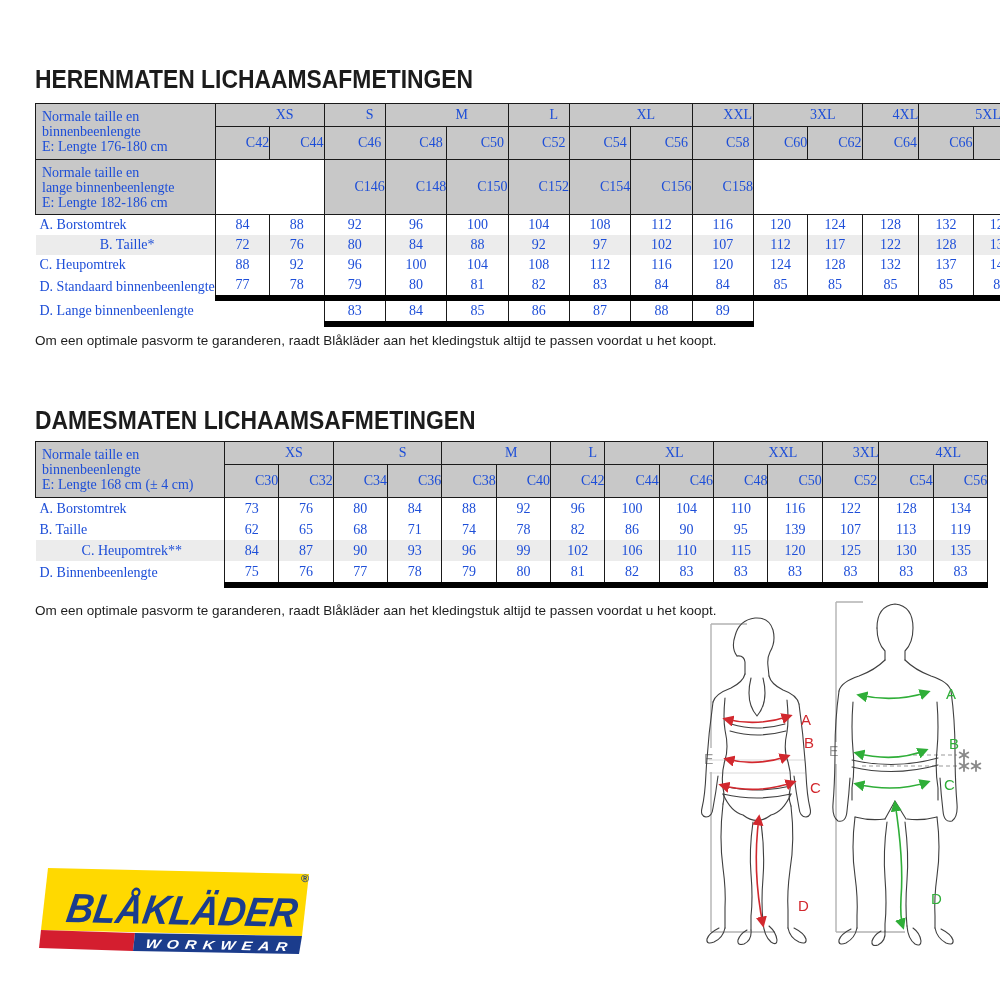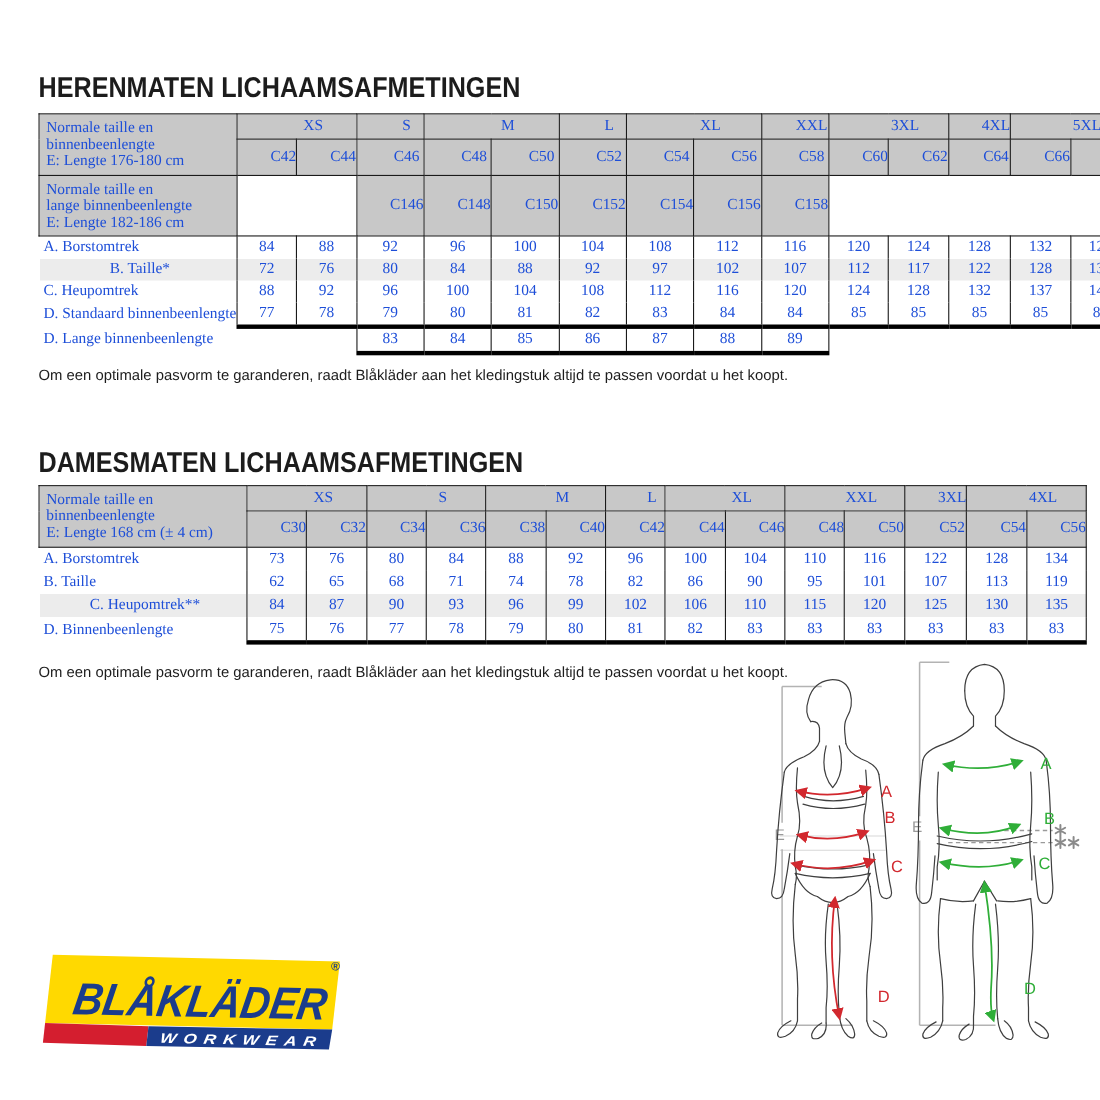--- a/index.html
+++ b/index.html
@@ -10,21 +10,21 @@
              transform:scaleX(.88);transform-origin:0 50%;color:#1c1c1c;}
   table{border-collapse:collapse;table-layout:fixed;font-size:14px;color:#1d4ed8;font-family:Liberation Serif, serif;}
   td{padding:0;text-align:center;vertical-align:middle;overflow:hidden;}
   .hg,.hc,.hl{background:#c8c8c8;border:1px solid #1a1a1a;padding-left:30px;}
   .hl{text-align:left;padding:2px 6px;white-space:pre-line;line-height:15px;}
   .nob{border:none;background:#ffffff;}
   .lab{border-right:1px solid #1a1a1a;text-align:left;padding-left:4px;white-space:nowrap;}
   .lab.nob{border:none;}
   .val{border-left:1px solid #1a1a1a;border-right:1px solid #1a1a1a;}
   tr.first td.val{border-top:1px solid #1a1a1a;}
-  tr.bottom td.val{border-bottom:4px solid #000000;}
+  tr.bottom td.val{border-bottom:6px solid #000000;}
   tr.shaded td.lab, tr.shaded td.val{background:#ececec;text-align:center;}
   .r-size td{height:22px;}
   .r-code td{height:32px;}
   .r-long td{height:50px;}
   .r-data td{height:20px;}
   #women-table .r-data td{height:21px;}
   .footnote{font-size:13.5px;line-height:23px;color:#1d1d1d;}
   .fig-stroke{fill:none;stroke:#3f3f3f;stroke-width:1.1;stroke-linecap:round;}
   .gray-line{fill:none;stroke:#b3b3b3;stroke-width:1.4;}
   .faint-line{fill:none;stroke:#d8d8d8;stroke-width:1;}
@@ -282,21 +282,21 @@
         <td class="val">62</td>
         <td class="val">65</td>
         <td class="val">68</td>
         <td class="val">71</td>
         <td class="val">74</td>
         <td class="val">78</td>
         <td class="val">82</td>
         <td class="val">86</td>
         <td class="val">90</td>
         <td class="val">95</td>
-        <td class="val">101</td>
+        <td class="val">139</td>
         <td class="val">107</td>
         <td class="val">113</td>
         <td class="val">119</td>
       </tr>
       <tr class="r-data shaded">
         <td class="lab">C. Heupomtrek**</td>
         <td class="val">84</td>
         <td class="val">87</td>
         <td class="val">90</td>
         <td class="val">93</td>

